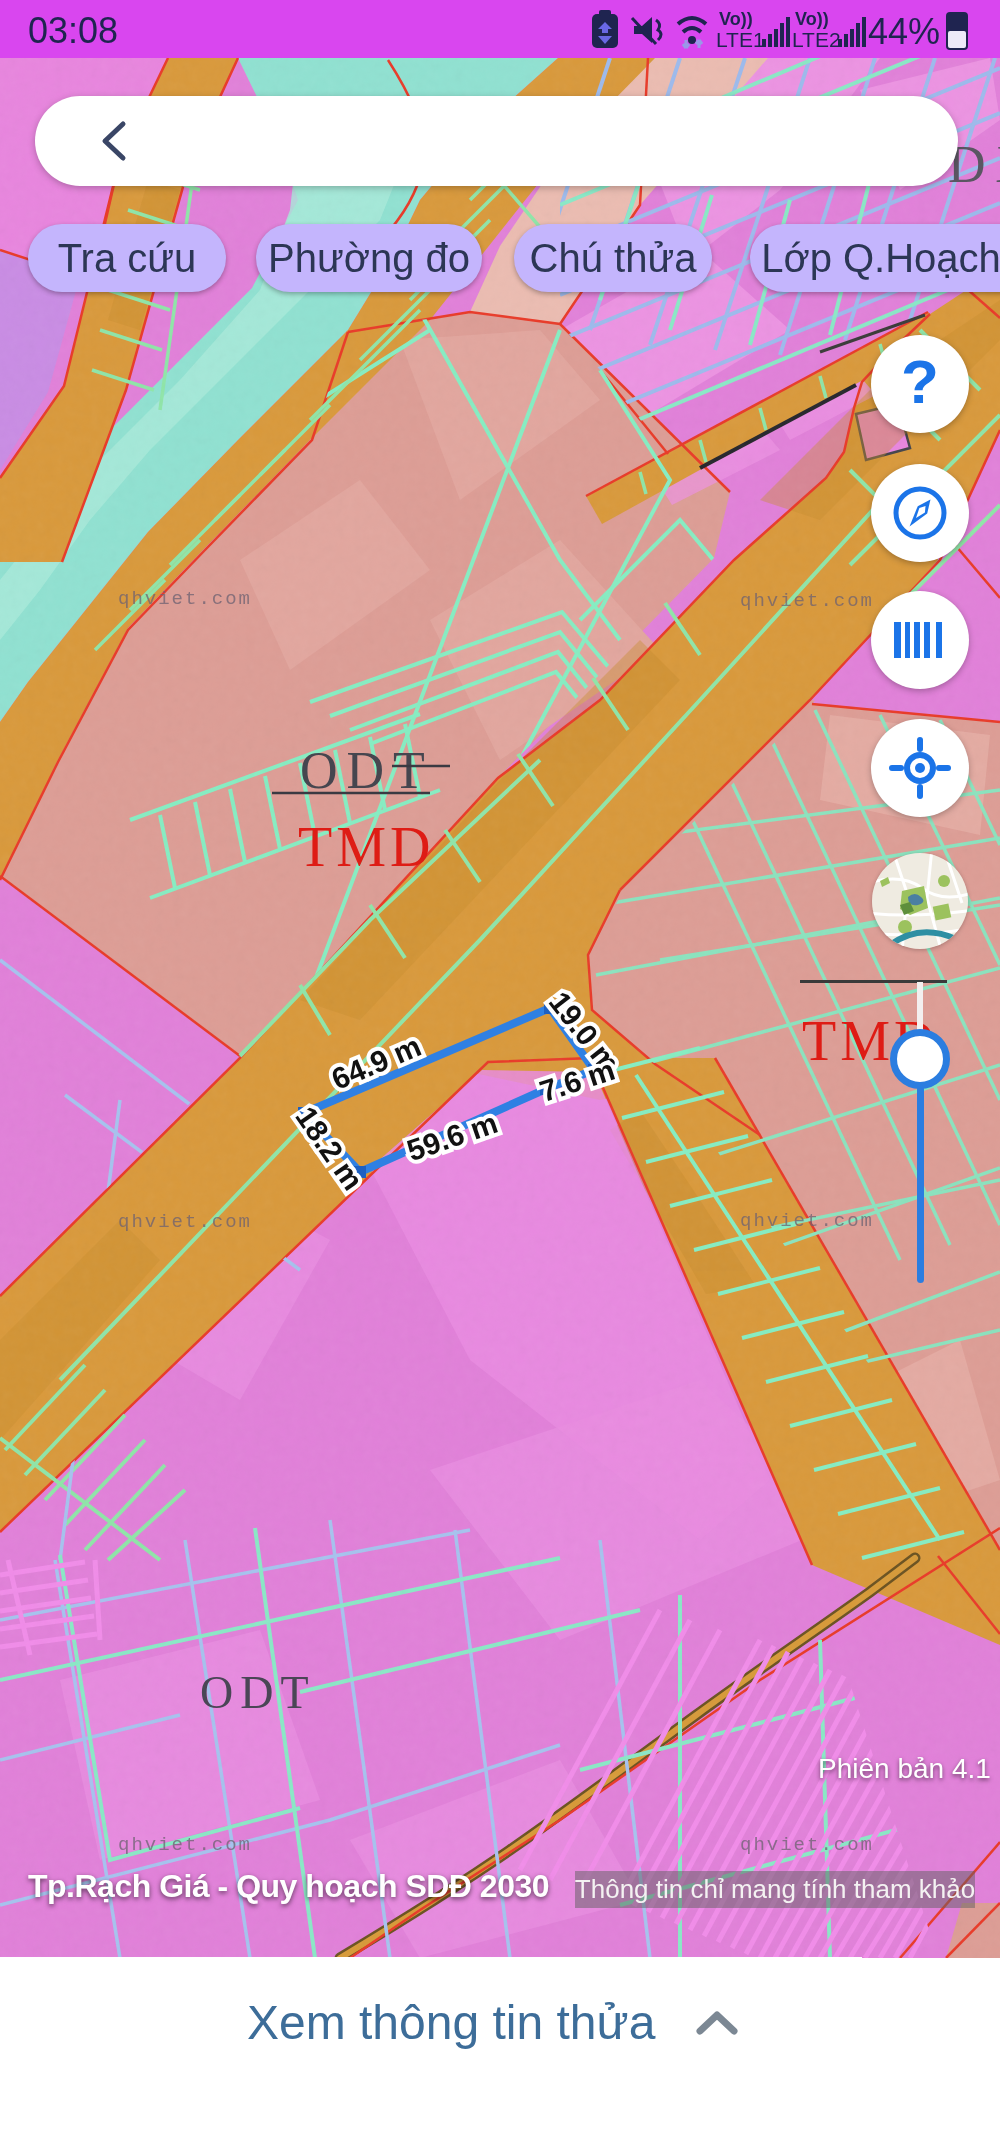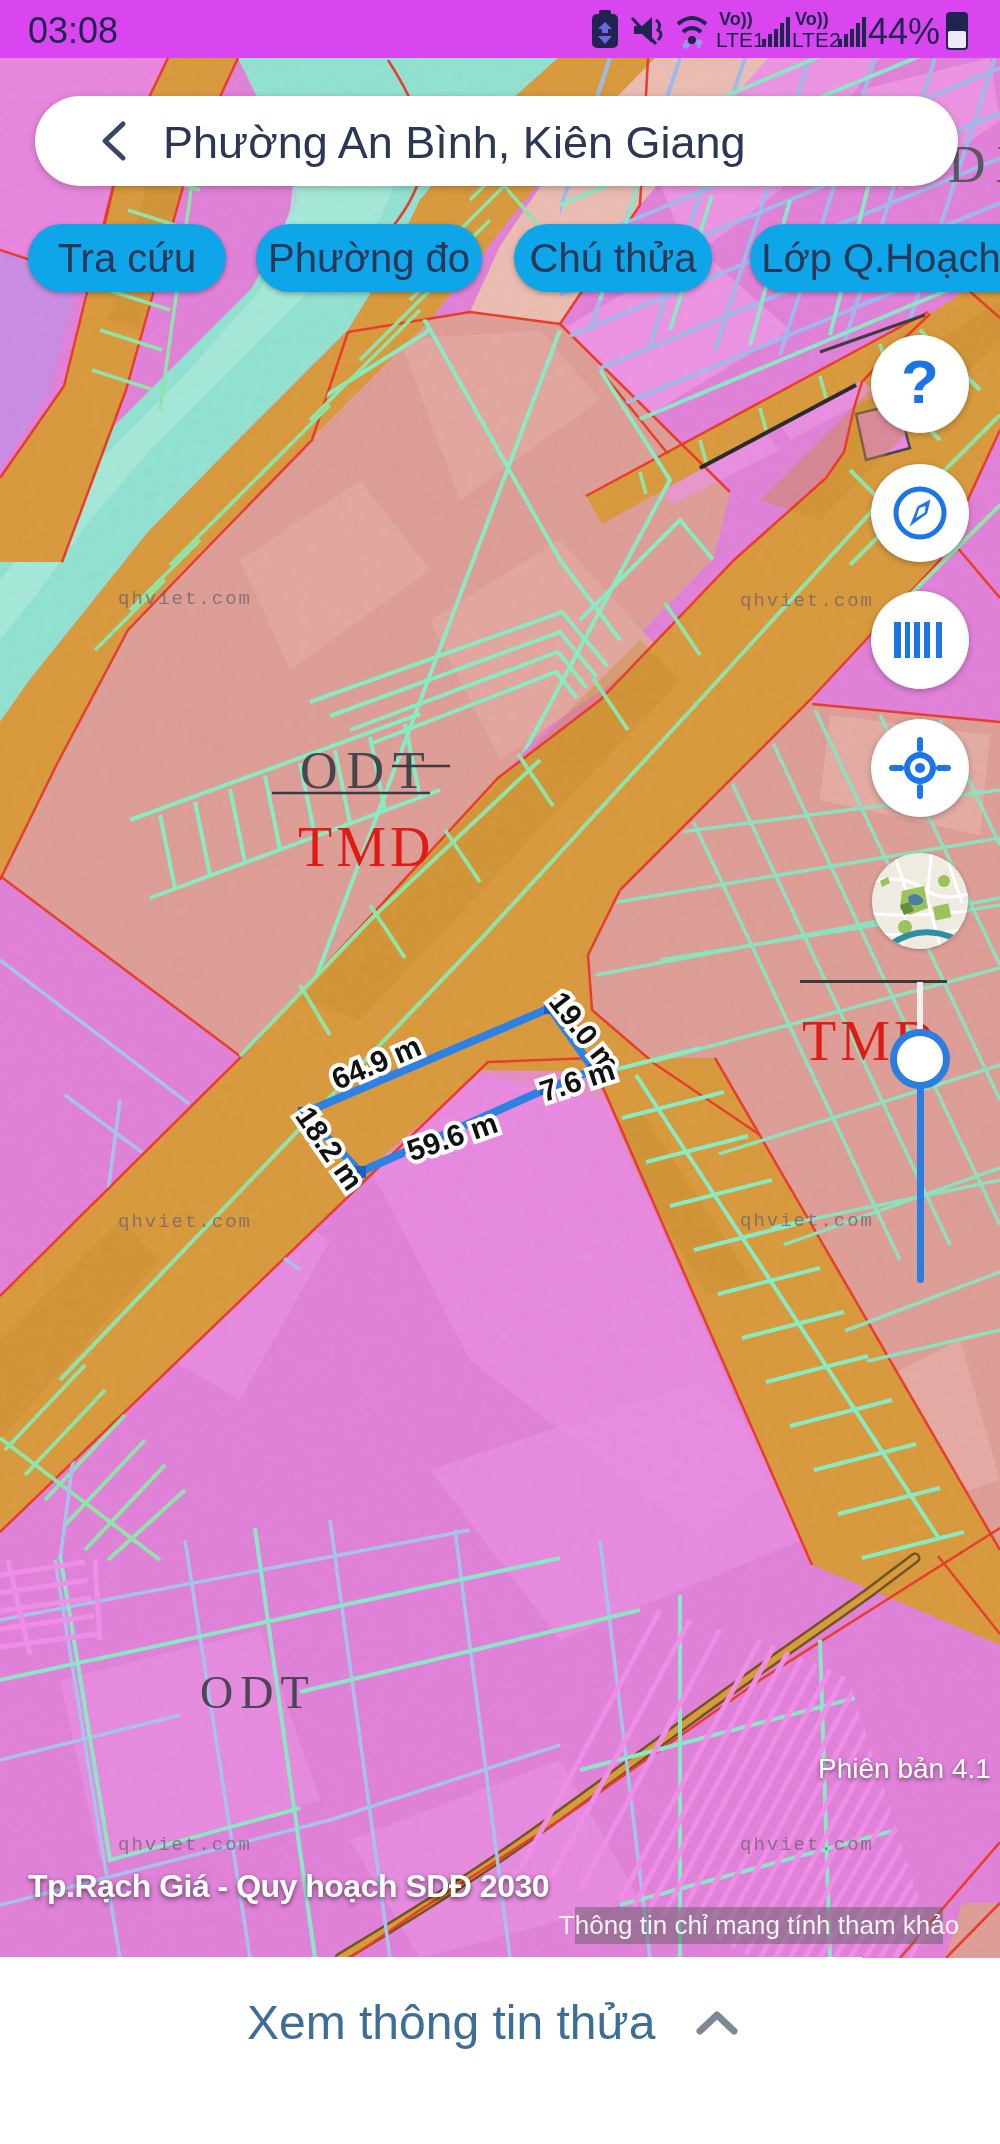--- a/index.html
+++ b/index.html
@@ -1,20 +1,20 @@
 <!DOCTYPE html>
 <html><head>
 <meta charset="utf-8">
 <style>
   html,body{margin:0;padding:0;}
   body{width:1000px;height:2144px;position:relative;overflow:hidden;
        font-family:"Liberation Sans",sans-serif;background:#fff;}
   .abs{position:absolute;}
   #mapsvg{position:absolute;left:0;top:0;}
-  .pill{position:absolute;background:#0ea5e9;border-radius:34px;
+  .pill{position:absolute;background:#c4b5fd;border-radius:34px;
         box-shadow:0 2px 5px rgba(0,0,0,0.30);display:flex;align-items:center;
         justify-content:center;color:#2C3655;font-size:40px;}
   .cbtn{position:absolute;width:98px;height:98px;border-radius:50%;background:#fff;
         box-shadow:0 2px 6px rgba(0,0,0,0.28);display:flex;align-items:center;justify-content:center;}
 </style>
 </head>
 <body>
 
 <svg id="mapsvg" width="1000" height="2144" viewBox="0 0 1000 2144">
   <defs>
@@ -449,21 +449,20 @@
     </g>
   </svg>
 </div>
 
 <div class="abs" style="left:35px;top:96px;width:923px;height:90px;background:#fff;border-radius:46px;box-shadow:0 2px 7px rgba(0,0,0,0.25);">
 
   <svg class="abs" style="left:58px;top:22px;" width="46" height="46" viewBox="0 0 46 46">
     <polyline points="30,6 12,23 30,40" fill="none" stroke="#3A4666" stroke-width="5" stroke-linecap="round" stroke-linejoin="round"></polyline>
   </svg>
 
-  <div class="abs" style="left:128px;top:21px;font-size:45px;color:#2C3655;">Phường An Bình, Kiên Giang</div>
 </div>
 
 <div class="pill" style="left:28px;top:224px;width:198px;height:68px;">Tra cứu</div>
 
 <div class="pill" style="left:256px;top:224px;width:226px;height:68px;">Phường đo</div>
 
 <div class="pill" style="left:514px;top:224px;width:198px;height:68px;">Chú thửa</div>
 
 <div class="pill" style="left:750px;top:224px;width:262px;height:68px;border-radius:34px 0 0 34px;">Lớp Q.Hoạch</div>
 
@@ -531,21 +530,21 @@
 
 <div class="abs" style="left:800px;top:980px;width:147px;height:3px;background:#3A3A3A;"></div>
 <div class="abs" style="left:917px;top:982px;width:6px;height:50px;background:#F3EFEF;"></div>
 <div class="abs" style="left:917px;top:1086px;width:7px;height:197px;background:#2B7DE0;border-radius:4px;"></div>
 <div class="abs" style="left:890px;top:1029px;width:60px;height:60px;border-radius:50%;background:#fff;border:7px solid #2B7DE0;box-sizing:border-box;"></div>
 
 <div class="abs" style="left:818px;top:1753px;font-size:28px;color:#fff;white-space:nowrap;text-shadow:0 2px 4px rgba(0,0,0,0.55);">Phiên bản 4.1</div>
 
 <div class="abs" style="left:28px;top:1868px;font-size:32px;font-weight:bold;color:#fff;white-space:nowrap;letter-spacing:-0.5px;text-shadow:0 2px 5px rgba(0,0,0,0.6);">Tp.Rạch Giá - Quy hoạch SDĐ 2030</div>
 
-<div class="abs" style="left:575px;top:1871px;width:368px;height:37px;background:rgba(95,95,95,0.5);display:flex;align-items:center;justify-content:center;margin-top:36px;">
+<div class="abs" style="left:575px;top:1871px;width:400px;height:37px;background:rgba(95,95,95,0.5);display:flex;align-items:center;justify-content:center;">
   <div style="font-size:26px;color:#F4F2F2;white-space:nowrap;">Thông tin chỉ mang tính tham khảo</div>
 </div>
 
 <div class="abs" id="sheet" style="left:0;top:1957px;width:862px;height:187px;background:#fff;">
 
   <div class="abs" style="left:247px;top:38px;font-size:48px;color:#3D6D99;">Xem thông tin thửa</div>
 
   <svg class="abs" style="left:694px;top:50px;" width="46" height="30" viewBox="0 0 46 30">
     <polyline points="6,24 23,8 40,24" fill="none" stroke="#7C8894" stroke-width="7" stroke-linecap="round" stroke-linejoin="round"></polyline>
   </svg>

